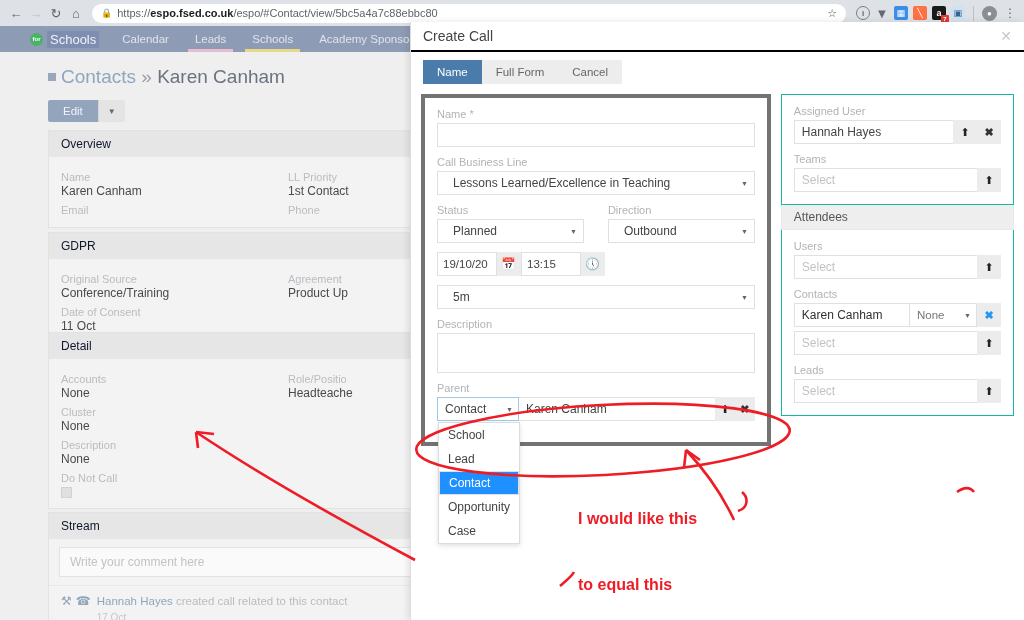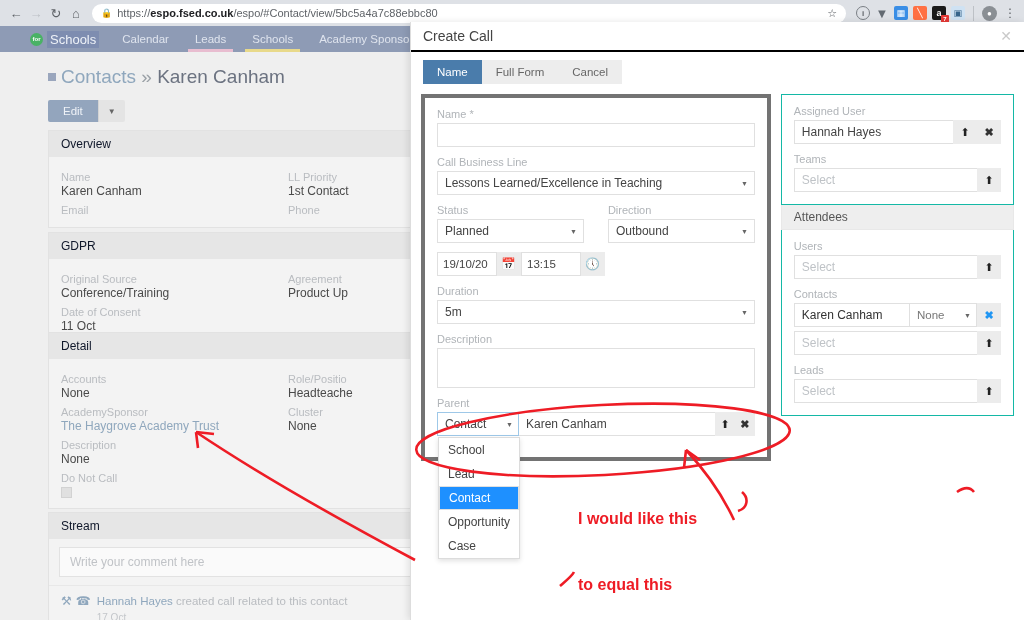--- a/index.html
+++ b/index.html
@@ -120,21 +120,21 @@
   .side-block{ border:1px solid #14b8a6; padding:10px 12px 12px; }
   .side-head{ background:#eeeeee; padding:5px 12px; font-size:12px; color:#555;
               border:1px solid #e8e8e8; border-top:none; }
 
   .flabel2{ font-size:11px; color:#b0b4b8; margin-bottom:3px; }
   .fgroup{ margin-bottom:9px; }
   .inp{ width:100%; height:24px; border:1px solid #e0e0e0; background:#fff;
         font-size:12px; color:#444; padding:0 7px; display:flex; align-items:center;}
   .inp.ph{ color:#bfc3c7; }
   .sel{ width:100%; height:24px; border:1px solid #e0e0e0; background:#fff;
-        font-size:12px; color:#444; padding:0 7px; display:flex; align-items:center;
+        font-size:12px; color:#444; padding:0 15px; display:flex; align-items:center;
         position:relative;}
   .sel .car{ position:absolute; right:6px; font-size:7px; color:#666; }
   .two{ display:flex; gap:24px; }
   .two > div{ flex:1; }
 
   .datetime{ display:flex; align-items:stretch; background:#ececec; width:fit-content;}
   .dt-in{ width:60px; height:24px; border:1px solid #e0e0e0; background:#fff; font-size:11.5px;
           color:#444; padding:0 5px; display:flex; align-items:center; overflow:hidden; white-space:nowrap;}
   .dt-ico{ width:24px; height:24px; display:flex; align-items:center; justify-content:center;
            font-size:12px; color:#333;}
@@ -292,24 +292,20 @@
           <div class="flabel">Accounts</div>
           <div class="fval">None</div>
         </div>
         <div class="fcol">
           <div class="flabel">Role/Positio</div>
           <div class="fval">Headteache</div>
         </div>
       </div>
       <div class="frow">
         <div class="fcol">
-          <div class="flabel">AcademySponsor</div>
-          <div class="fval link">The Haygrove Academy Trust</div>
-        </div>
-        <div class="fcol">
           <div class="flabel">Cluster</div>
           <div class="fval">None</div>
         </div>
       </div>
       <div class="frow">
         <div class="fcol">
           <div class="flabel">Description</div>
           <div class="fval">None</div>
         </div>
         <div class="fcol"></div>
@@ -391,21 +387,20 @@
       <div class="fgroup">
         <div class="datetime">
           <div class="dt-in">19/10/20</div>
           <div class="dt-ico">📅</div>
           <div class="dt-in">13:15</div>
           <div class="dt-ico">🕔</div>
         </div>
       </div>
 
       <div class="fgroup">
-        <div class="flabel2">Duration</div>
         <div class="sel">
           <span>5m</span>
           <span class="car">▼</span>
         </div>
       </div>
 
       <div class="fgroup">
         <div class="flabel2">Description</div>
         <div class="ta"></div>
       </div>

